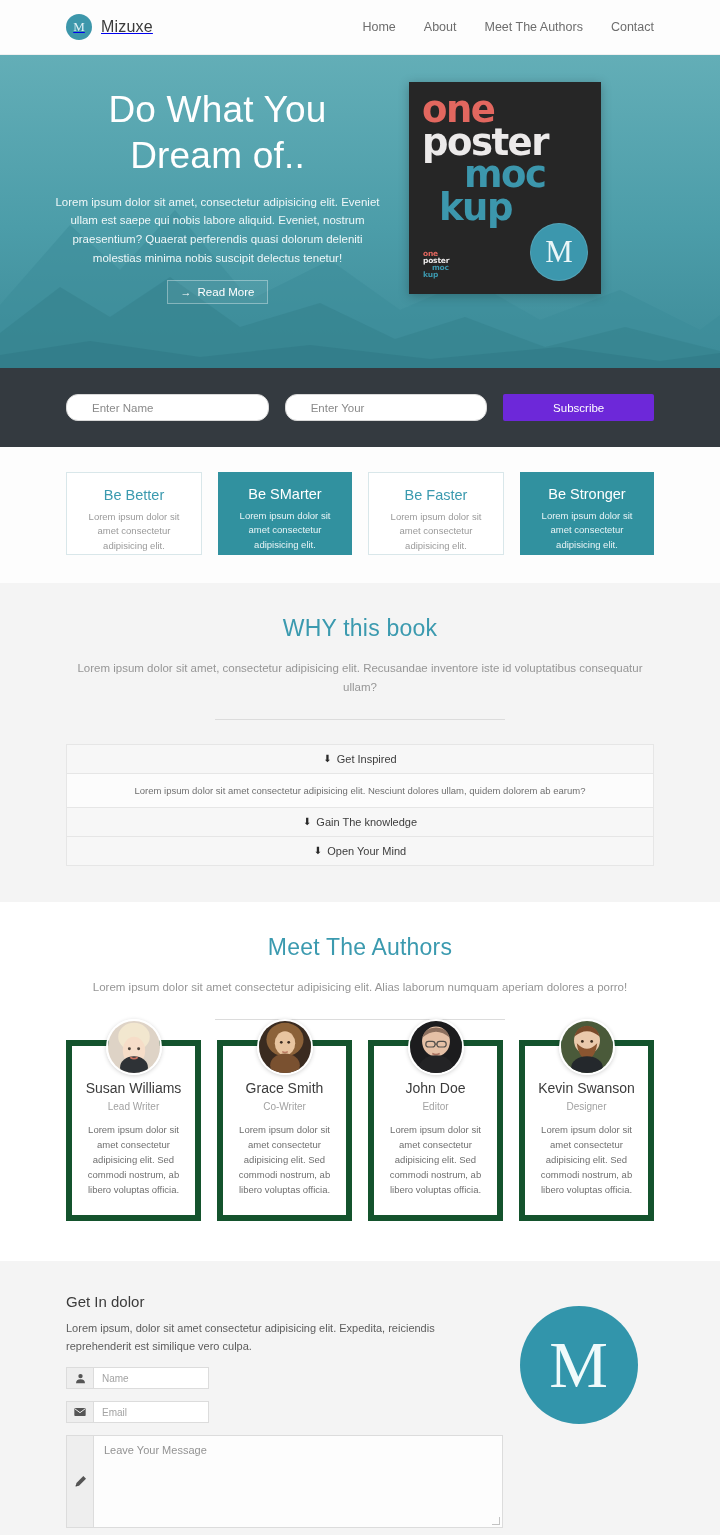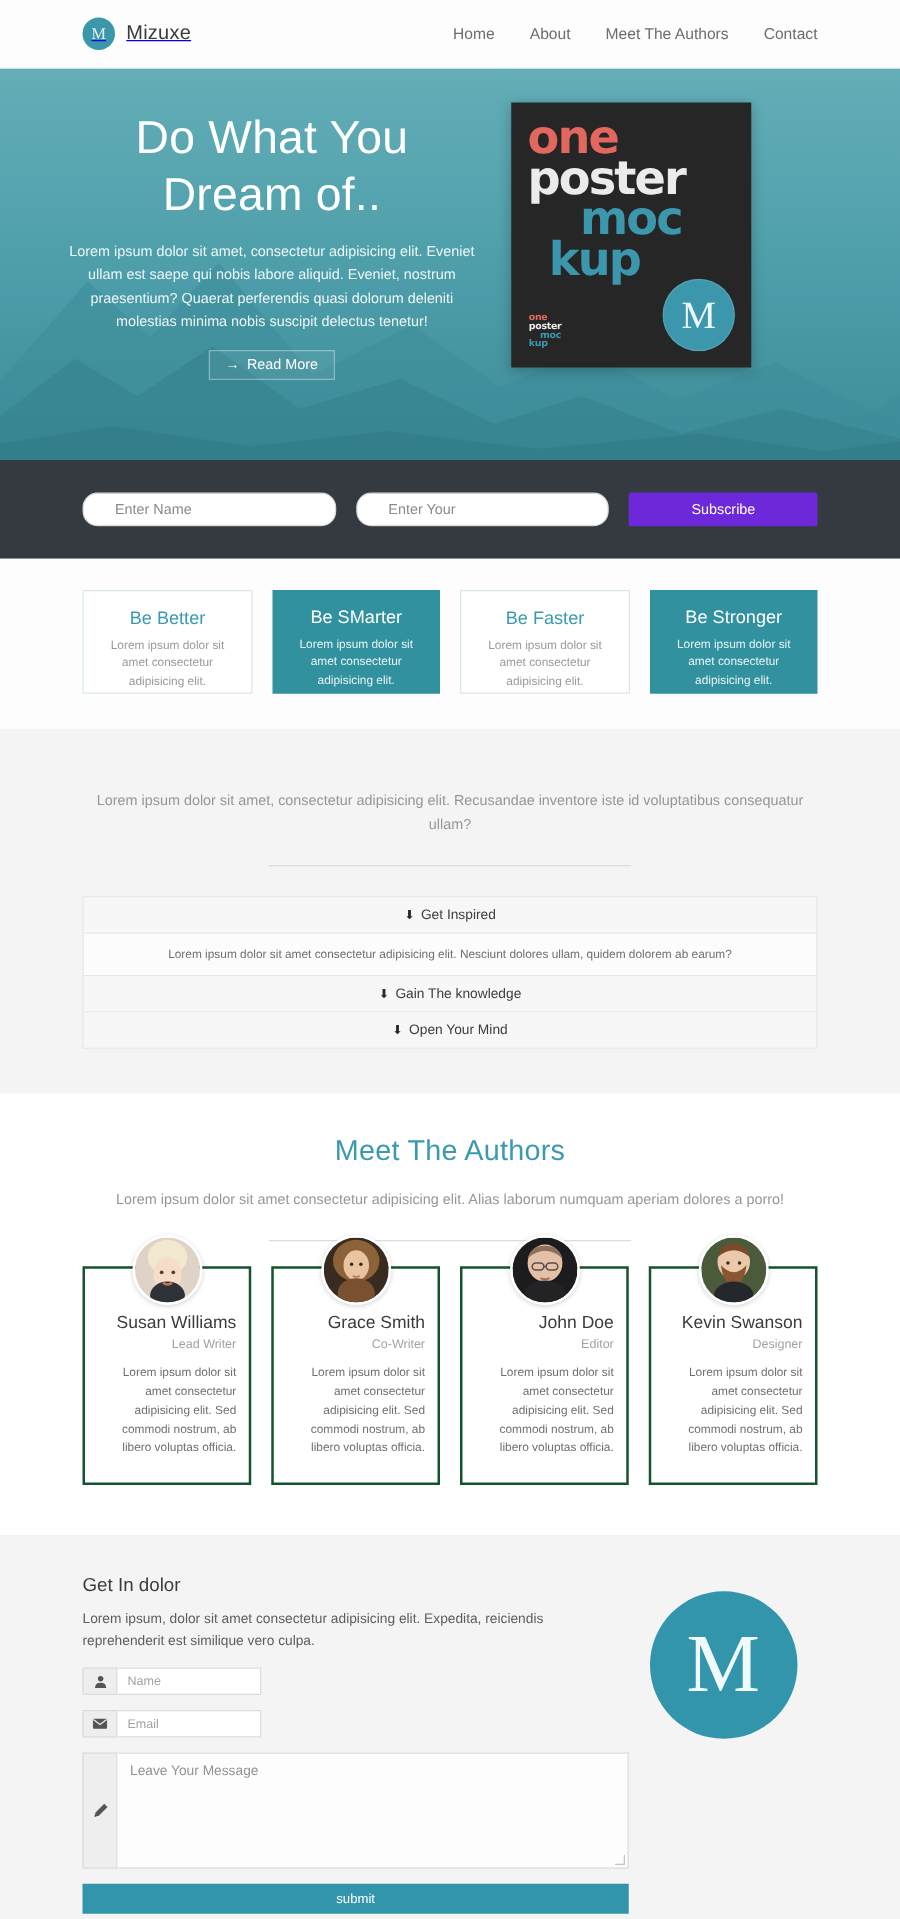--- a/index.html
+++ b/index.html
@@ -194,24 +194,24 @@
   .authors {
     background: #ffffff;
     padding: 32px 66px 40px;
   }
   .author-grid {
     margin-top: 20px;
     display: flex; gap: 16px;
   }
   .acard {
     flex: 1 1 0;
-    border: 2px solid #14532d;
+    border: 6px solid #14532d;
     background: #fff;
     padding: 34px 10px 18px;
-    text-align: right;
+    text-align: center;
     position: relative;
     min-height: 175px;
   }
   .avatar {
     position: absolute; top: -27px; left: 50%;
     transform: translateX(-50%);
     width: 56px; height: 56px; border-radius: 50%;
     overflow: hidden; border: 2px solid #fff;
     box-shadow: 0 1px 4px rgba(0,0,0,.18);
   }
@@ -360,20 +360,21 @@
     <h3>Be Faster</h3>
     <p>Lorem ipsum dolor sit amet consectetur adipisicing elit.</p>
   </div>
   <div class="fcard dark">
     <h3>Be Stronger</h3>
     <p>Lorem ipsum dolor sit amet consectetur adipisicing elit.</p>
   </div>
 </div>
 
 <div class="why">
+  <h2 class="section-title">WHY this book</h2>
   <p class="section-sub">Lorem ipsum dolor sit amet, consectetur adipisicing elit. Recusandae inventore iste id voluptatibus consequatur ullam?</p>
   <div class="divider"></div>
   <div class="accordion">
     <div class="acc-head">
       <span class="dl-ico">⬇</span>
       <span>Get Inspired</span>
     </div>
     <div class="acc-body">Lorem ipsum dolor sit amet consectetur adipisicing elit. Nesciunt dolores ullam, quidem dolorem ab earum?</div>
     <div class="acc-head">
       <span class="dl-ico">⬇</span>

